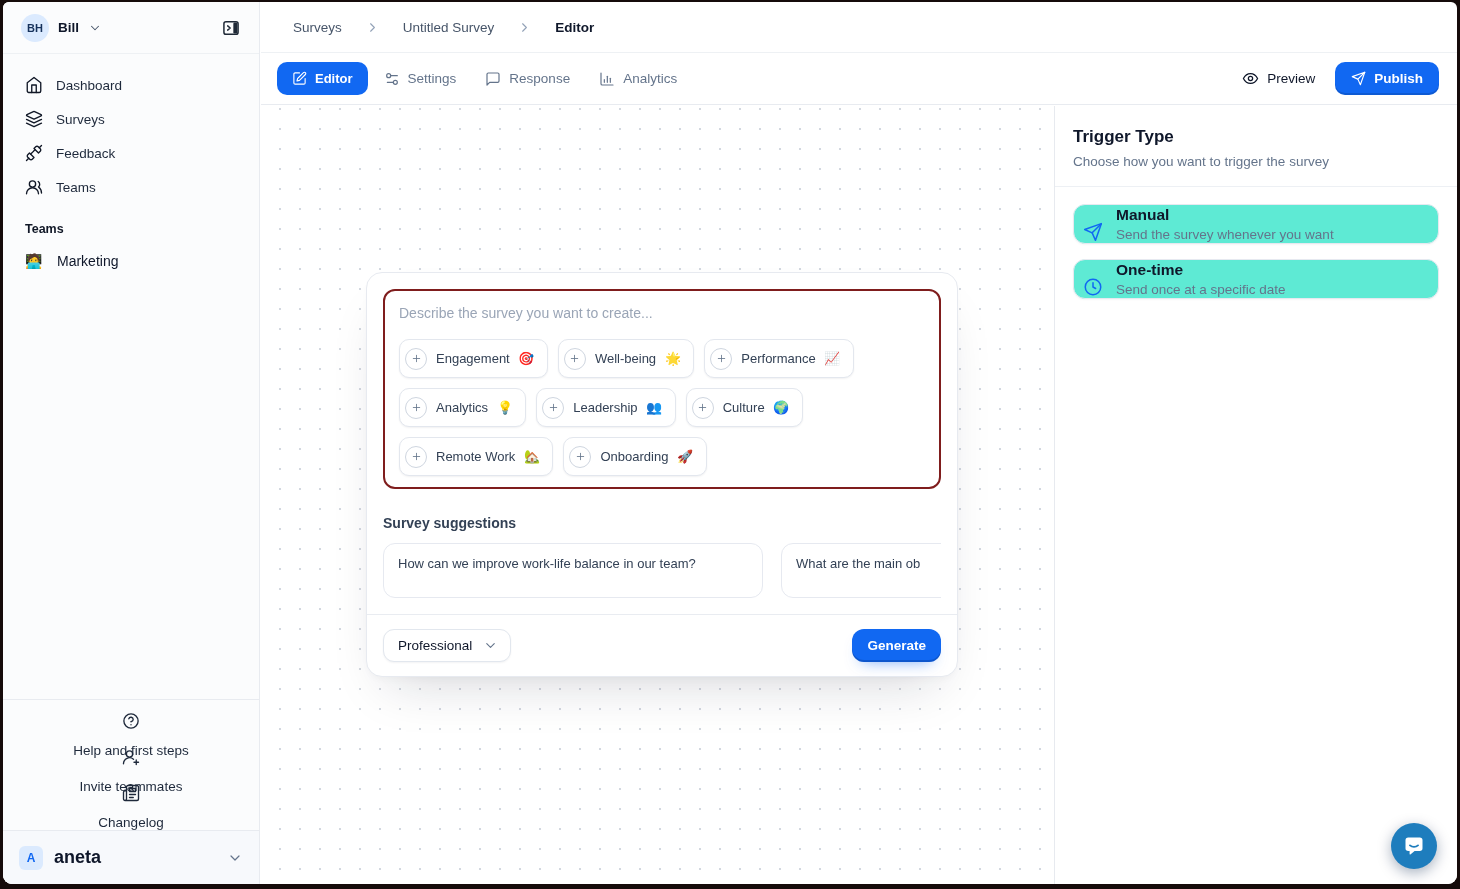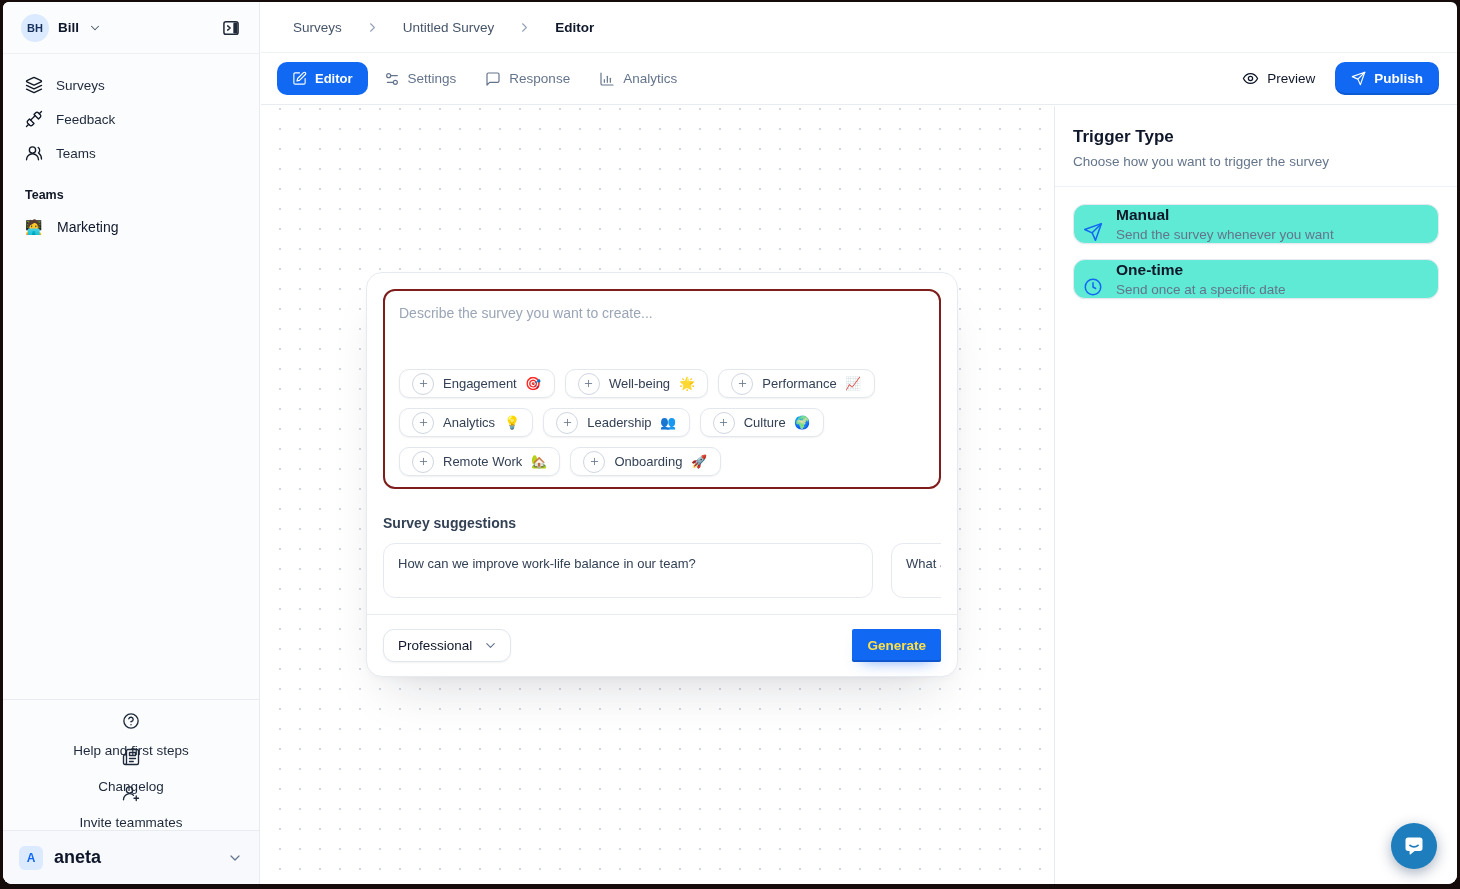--- a/index.html
+++ b/index.html
@@ -69,39 +69,39 @@
   
   .composer{position:absolute;left:105px;top:166px;width:592px;background:#fff;
     border:1px solid #e7eaf0;border-radius:16px;box-sizing:border-box;padding:16px 16px 0;
     box-shadow:0 26px 50px -22px rgba(15,23,42,.18),0 4px 10px -4px rgba(15,23,42,.05);}
   .prompt-box{border:2px solid #7f1d1d;border-radius:12px;height:200px;box-sizing:border-box;
     padding:12px 14px 11px;display:flex;flex-direction:column;}
   .prompt-input{border:0;outline:none;resize:none;background:transparent;flex:1;
     font-family:"Liberation Sans",sans-serif;font-size:14px;color:#0f172a;padding:2px 0 0;}
   .prompt-input::placeholder{color:#9aa5b6;}
   .chips{display:flex;flex-wrap:wrap;gap:10px;}
-  .chip{display:inline-flex;align-items:center;gap:9px;height:29px;box-sizing:border-box;
-    border:1px solid #e3e7ee;border-radius:10px;background:#fff;padding:0 12px 0 12px;
+  .chip{display:inline-flex;align-items:center;gap:9px;height:39px;box-sizing:border-box;
+    border:1px solid #e3e7ee;border-radius:10px;background:#fff;padding:0 12px 0 5px;
     font-size:13px;color:#334155;box-shadow:0 1px 2px rgba(15,23,42,.06);}
   .chip-plus{width:20px;height:20px;border:1px solid #cfd6e0;border-radius:50%;color:#64748b;
     display:flex;align-items:center;justify-content:center;}
   .chip-emoji{font-size:13px;}
   .sugg-title{margin:26px 0 12px;font-size:14px;font-weight:700;color:#334155;}
   .sugg-row{display:flex;gap:18px;overflow:hidden;}
   .sugg-card{flex:none;height:55px;box-sizing:border-box;border:1px solid #e6e9f0;border-radius:12px;
     background:#fff;padding:12px 14px;font-size:13px;color:#334155;}
-  .sugg-card.c1{width:490px;}
+  .sugg-card.c1{width:380px;}
   .sugg-card.c2{width:340px;}
   .composer-foot{margin:16px -16px 0;border-top:1px solid #e9ecf1;padding:14px 16px;
     display:flex;align-items:flex-end;justify-content:space-between;}
   .tone-select{display:flex;align-items:center;gap:11px;border:1px solid #e2e7ee;border-radius:11px;
     background:#fff;padding:8px 12px 8px 14px;font-size:13.5px;font-weight:500;color:#0f172a;
     box-shadow:0 1px 2px rgba(15,23,42,.05);}
   .tone-chev{color:#64748b;}
-  .generate-btn{background:var(--color-accent,#1168f2);color:#fde047;border:none;border-radius:2px;
+  .generate-btn{background:var(--color-accent,#1168f2);color:#ffffff;border:none;border-radius:12px;
     padding:9px 15px;font-size:13.5px;font-weight:600;font-family:inherit;
     box-shadow:inset 0 -2px 0 rgba(7,48,118,.3),0 8px 16px -10px rgba(17,104,242,.7);}
 
   
   .panel{width:403px;flex:none;border-left:1px solid #e7eaef;background:#fff;box-sizing:border-box;}
   .panel-head{padding:21px 18px 17px;border-bottom:1px solid #edf0f4;}
   .panel-title{font-size:17px;font-weight:700;color:#0f172a;}
   .panel-sub{margin-top:7px;font-size:13.5px;color:#64748b;}
   .trigger-list{padding:17px 18px;}
   .trigger-card{display:flex;align-items:flex-end;border:1px solid #e6e9f0;border-radius:12px;
@@ -136,20 +136,29 @@
           <rect x="14.8" y="5.4" width="4.9" height="13.2" rx="1.4" fill="currentColor"></rect>
           <path d="m8 9.5 3 2.5-3 2.5" class="ic"></path>
         </svg>
       </span>
     </div>
 
     <nav class="side-nav" data-interactable="false">
       <div class="nav-item" data-interactable="true">
         <span class="icw" data-interactable="false">
           <svg class="ic" width="18" height="18" viewBox="0 0 24 24">
+                <path d="m3 9 9-7 9 7v11a2 2 0 0 1-2 2H5a2 2 0 0 1-2-2z"></path>
+                <path d="M9 22V12h6v10"></path>
+              </svg>
+        </span>
+        <span data-interactable="false">Dashboard</span>
+      </div>
+      <div class="nav-item" data-interactable="true">
+        <span class="icw" data-interactable="false">
+          <svg class="ic" width="18" height="18" viewBox="0 0 24 24">
                 <path d="M12.83 2.18a2 2 0 0 0-1.66 0L2.6 6.08a1 1 0 0 0 0 1.83l8.58 3.91a2 2 0 0 0 1.66 0l8.58-3.9a1 1 0 0 0 0-1.83Z"></path>
                 <path d="m22 17.65-9.17 4.16a2 2 0 0 1-1.66 0L2 17.65"></path>
                 <path d="m22 12.65-9.17 4.16a2 2 0 0 1-1.66 0L2 12.65"></path>
               </svg>
         </span>
         <span data-interactable="false">Surveys</span>
       </div>
       <div class="nav-item" data-interactable="true">
         <span class="icw" data-interactable="false">
           <svg class="ic" width="18" height="18" viewBox="0 0 24 24" stroke-width="1.7">
@@ -190,38 +199,38 @@
                 <circle cx="12" cy="12" r="9.5"></circle>
                 <path d="M9.09 9a3 3 0 0 1 5.83 1c0 2-3 3-3 3"></path>
                 <path d="M12 17h.01"></path>
               </svg>
         </span>
         <span data-interactable="false">Help and first steps</span>
       </div>
       <div class="foot-item" data-interactable="true">
         <span class="icw" data-interactable="false">
           <svg class="ic" width="18" height="18" viewBox="0 0 24 24" stroke-width="1.7">
+                <path d="M2 21a8 8 0 0 1 13.3-6"></path>
+                <circle cx="10" cy="8" r="4.2"></circle>
+                <path d="M19 16v6"></path>
+                <path d="M22 19h-6"></path>
+              </svg>
+        </span>
+        <span data-interactable="false">Invite teammates</span>
+      </div>
+      <div class="foot-item" data-interactable="true">
+        <span class="icw" data-interactable="false">
+          <svg class="ic" width="18" height="18" viewBox="0 0 24 24" stroke-width="1.7">
                 <path d="M4 22h16a2 2 0 0 0 2-2V4a2 2 0 0 0-2-2H8a2 2 0 0 0-2 2v16a2 2 0 0 1-2 2Zm0 0a2 2 0 0 1-2-2v-9c0-1.1.9-2 2-2h2"></path>
                 <path d="M18 14h-8"></path>
                 <path d="M15 18h-5"></path>
                 <path d="M10 6h8v4h-8V6Z"></path>
               </svg>
         </span>
         <span data-interactable="false">Changelog</span>
-      </div>
-      <div class="foot-item" data-interactable="true">
-        <span class="icw" data-interactable="false">
-          <svg class="ic" width="18" height="18" viewBox="0 0 24 24" stroke-width="1.7">
-                <path d="M2 21a8 8 0 0 1 13.3-6"></path>
-                <circle cx="10" cy="8" r="4.2"></circle>
-                <path d="M19 16v6"></path>
-                <path d="M22 19h-6"></path>
-              </svg>
-        </span>
-        <span data-interactable="false">Invite teammates</span>
       </div>
     </div>
 
     <div class="user-row" data-interactable="true">
       <span class="user-avatar" data-interactable="false">A</span>
       <span class="user-name" data-interactable="false">aneta</span>
       <span class="user-chev" data-interactable="false">
         <svg class="ic" width="16" height="16" viewBox="0 0 24 24">
               <path d="m6 9 6 6 6-6"></path>
             </svg>

